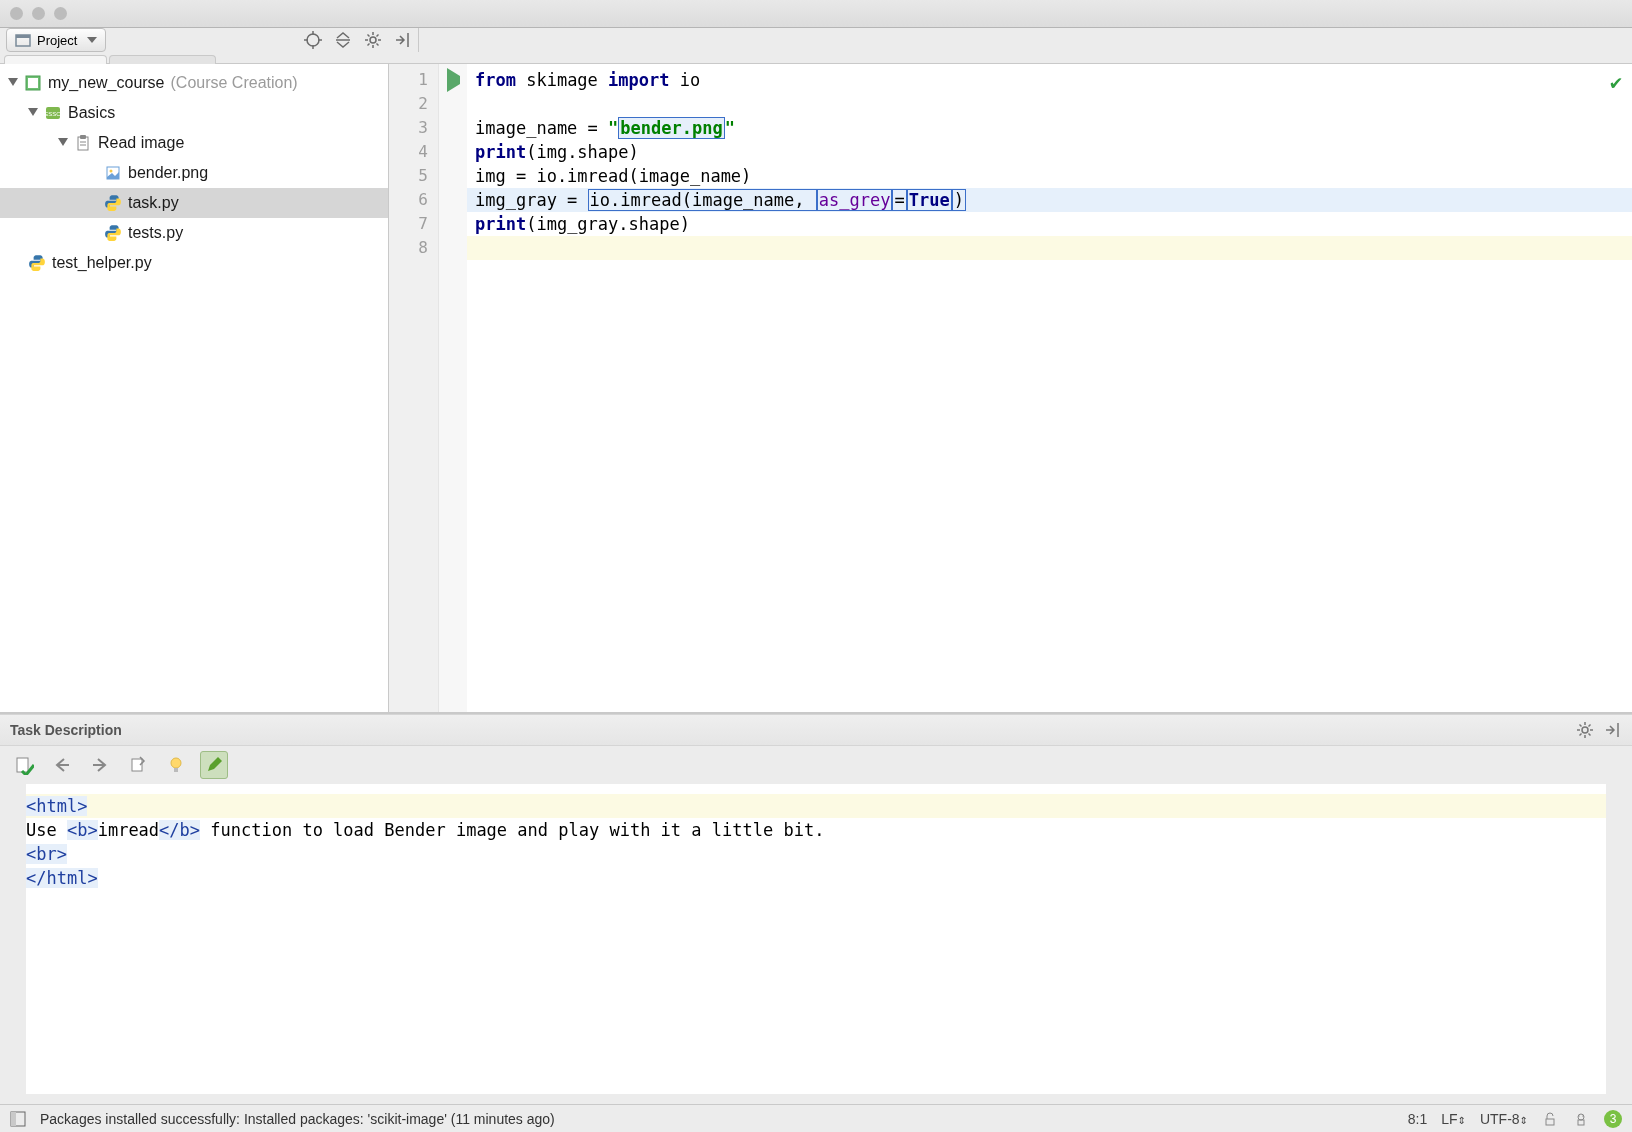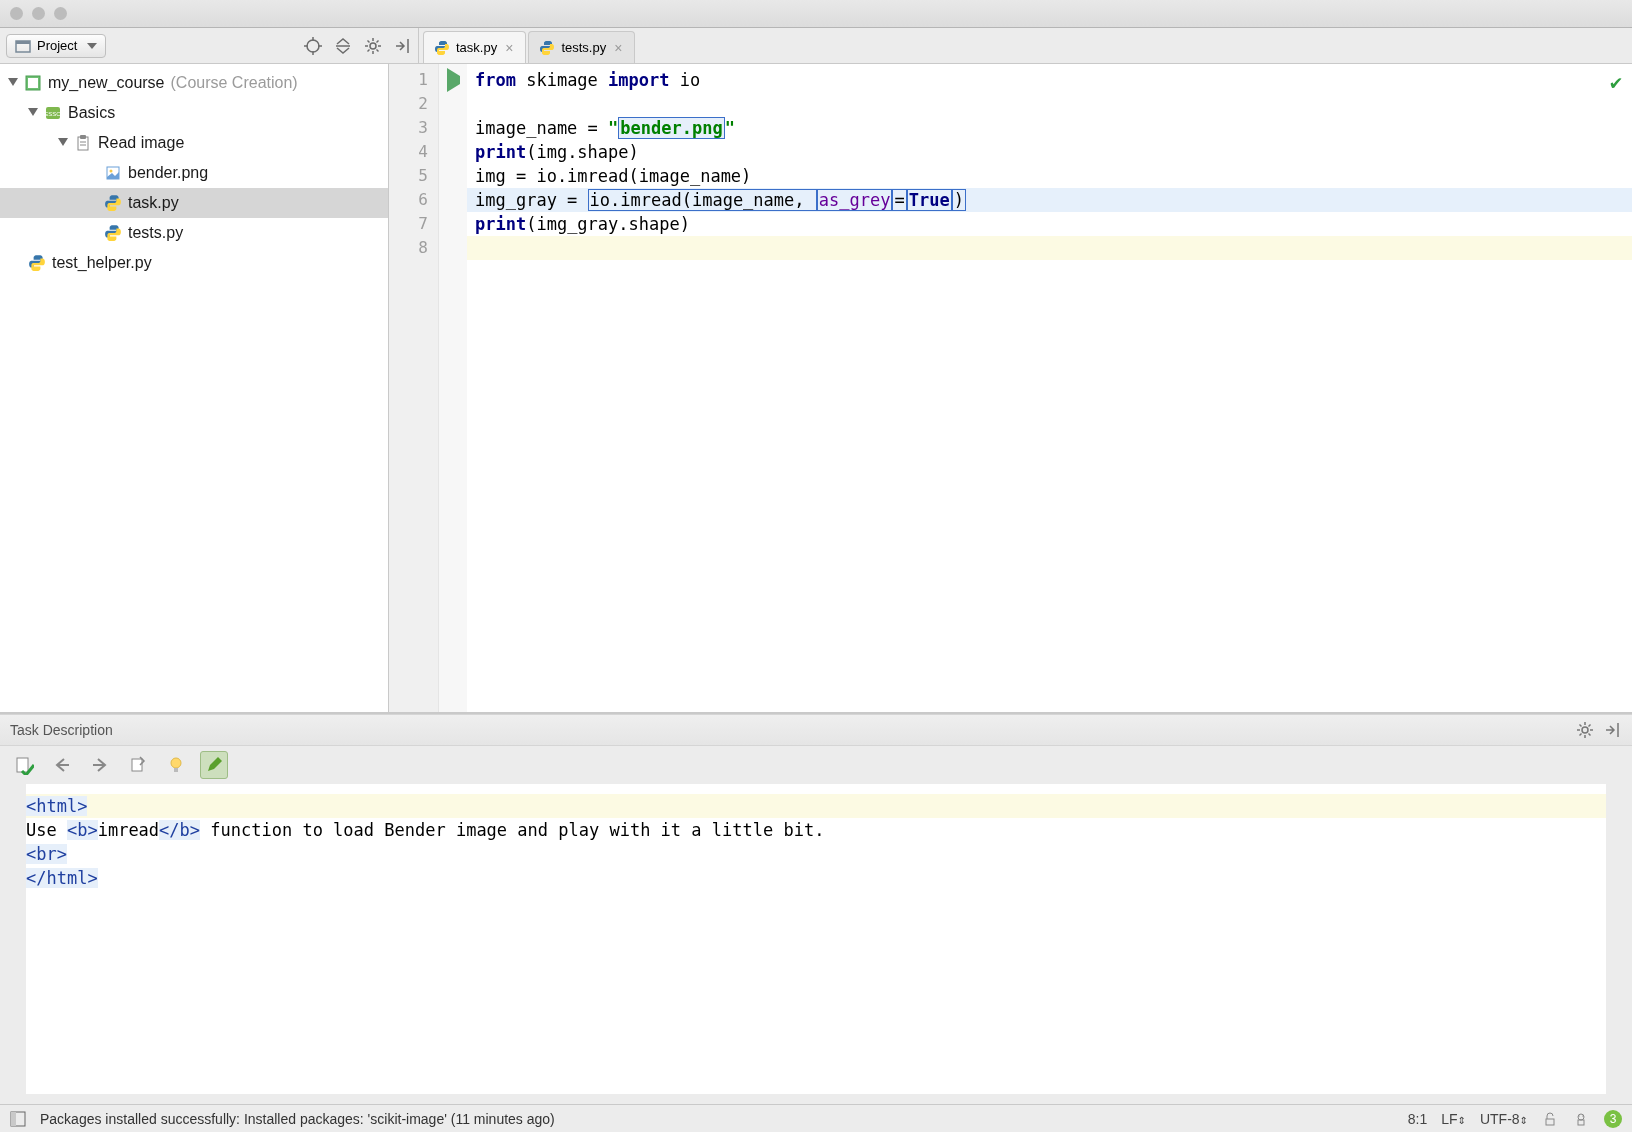--- a/index.html
+++ b/index.html
@@ -4,21 +4,21 @@
 <style>
 * { margin: 0; padding: 0; box-sizing: border-box; }
 body { font-family: -apple-system, "Helvetica Neue", Arial, sans-serif; font-size: 13px; color: #000; background: #ececec; width: 1632px; height: 1132px; overflow: hidden; display: flex; flex-direction: column; }
 .titlebar { height: 28px; background: linear-gradient(#e8e8e8,#dcdcdc); border-bottom: 1px solid #b5b5b5; display: flex; align-items: center; padding: 0 10px; }
 .traffic { display: flex; gap: 9px; margin-right: 12px; }
 .traffic span { width: 13px; height: 13px; border-radius: 50%; background: #bcbcbc; display: inline-block; }
 .titlebar-title { flex: 1; text-align: center; color: #3a3a3a; font-size: 15px; display: flex; align-items: center; justify-content: center; gap: 6px; }
 .py-doc-icon { display: inline-block; width: 14px; height: 16px; background: #fff; border: 1px solid #88b7e0; border-radius: 2px; position: relative; }
 .py-doc-icon::after { content: ""; position: absolute; right: -1px; top: -1px; border-top: 5px solid #ececec; border-left: 5px solid #88b7e0; }
 
-.toolbar-row { height: 36px; background: #ececec; border-bottom: 1px solid #c9c9c9; display: flex; align-items: stretch; }
+.toolbar-row { height: 36px; background: #ececec; border-bottom: 1px solid #c9c9c9; display: flex; align-items: stretch; flex-direction: column; }
 .proj-toolbar { width: 419px; display: flex; align-items: center; padding: 0 6px; border-right: 1px solid #c9c9c9; }
 .proj-btn { display: flex; align-items: center; gap: 6px; padding: 3px 8px; border: 1px solid #bfbfbf; border-radius: 4px; background: linear-gradient(#fdfdfd,#e5e5e5); margin-right: 8px; }
 .proj-btn svg { width: 16px; height: 16px; }
 .dd-arrow { width: 0; height: 0; border-left: 5px solid transparent; border-right: 5px solid transparent; border-top: 6px solid #6c6c6c; margin-left: 4px; }
 .proj-right { margin-left: auto; display: flex; gap: 12px; align-items: center; color: #6c6c6c; }
 .proj-right svg { width: 18px; height: 18px; }
 
 .tabs { display: flex; align-items: flex-end; height: 100%; padding-left: 4px; }
 .tab { display: flex; align-items: center; gap: 6px; padding: 6px 12px 6px 10px; background: #f5f5f5; border: 1px solid #c9c9c9; border-bottom: none; border-radius: 4px 4px 0 0; margin-right: 2px; margin-top: 4px; height: 32px; }
 .tab.inactive { background: #e3e3e3; }
@@ -52,21 +52,21 @@
 .kw { color: #000080; font-weight: bold; }
 .str { color: #008000; font-weight: bold; }
 .box-blue { border: 1px solid #3b6fc9; padding: 0 1px; background: #e6effa; }
 .box-blue2 { border: 1px solid #3b6fc9; padding: 0 1px; }
 .nm { color: #660099; }
 .check { position: absolute; top: 6px; right: 10px; color: #2e9e3f; font-size: 20px; }
 
 .splitter { height: 2px; background: #c9c9c9; cursor: row-resize; }
 
 .task-panel { background: #ececec; display: flex; flex-direction: column; }
-.task-head { height: 32px; display: flex; align-items: center; padding: 0 10px; border-top: 1px solid #d5d5d5; border-bottom: 1px solid #d5d5d5; background: linear-gradient(#efefef,#e5e5e5); }
+.task-head { height: 32px; display: flex; align-items: center; padding: 0 10px; border-top: 1px solid #d5d5d5; border-bottom: 1px solid #d5d5d5; background: linear-gradient(#efefef,#e5e5e5); font-weight: bold; }
 .task-head .title { color: #555; font-size: 14px; }
 .task-head-right { margin-left: auto; display: flex; gap: 10px; color: #777; }
 .task-tools { height: 38px; display: flex; align-items: center; gap: 10px; padding: 0 10px; background: #ececec; }
 .tool-btn { width: 28px; height: 28px; display: flex; align-items: center; justify-content: center; border-radius: 3px; }
 .tool-btn.active { background: #cddfbd; border: 1px solid #9ebd86; }
 .task-body { flex: 1; background: #fff; margin: 0 26px 10px 26px; font-family: Menlo, Consolas, monospace; font-size: 17px; line-height: 24px; padding-top: 10px; }
 .task-body .hl-tag { background: #e6effa; color: #2040a0; }
 .task-body .hl-line { background: #fcfae3; display: block; }
 
 .status { height: 28px; background: #ececec; border-top: 1px solid #c9c9c9; display: flex; align-items: center; padding: 0 10px; font-size: 14px; color: #333; }

